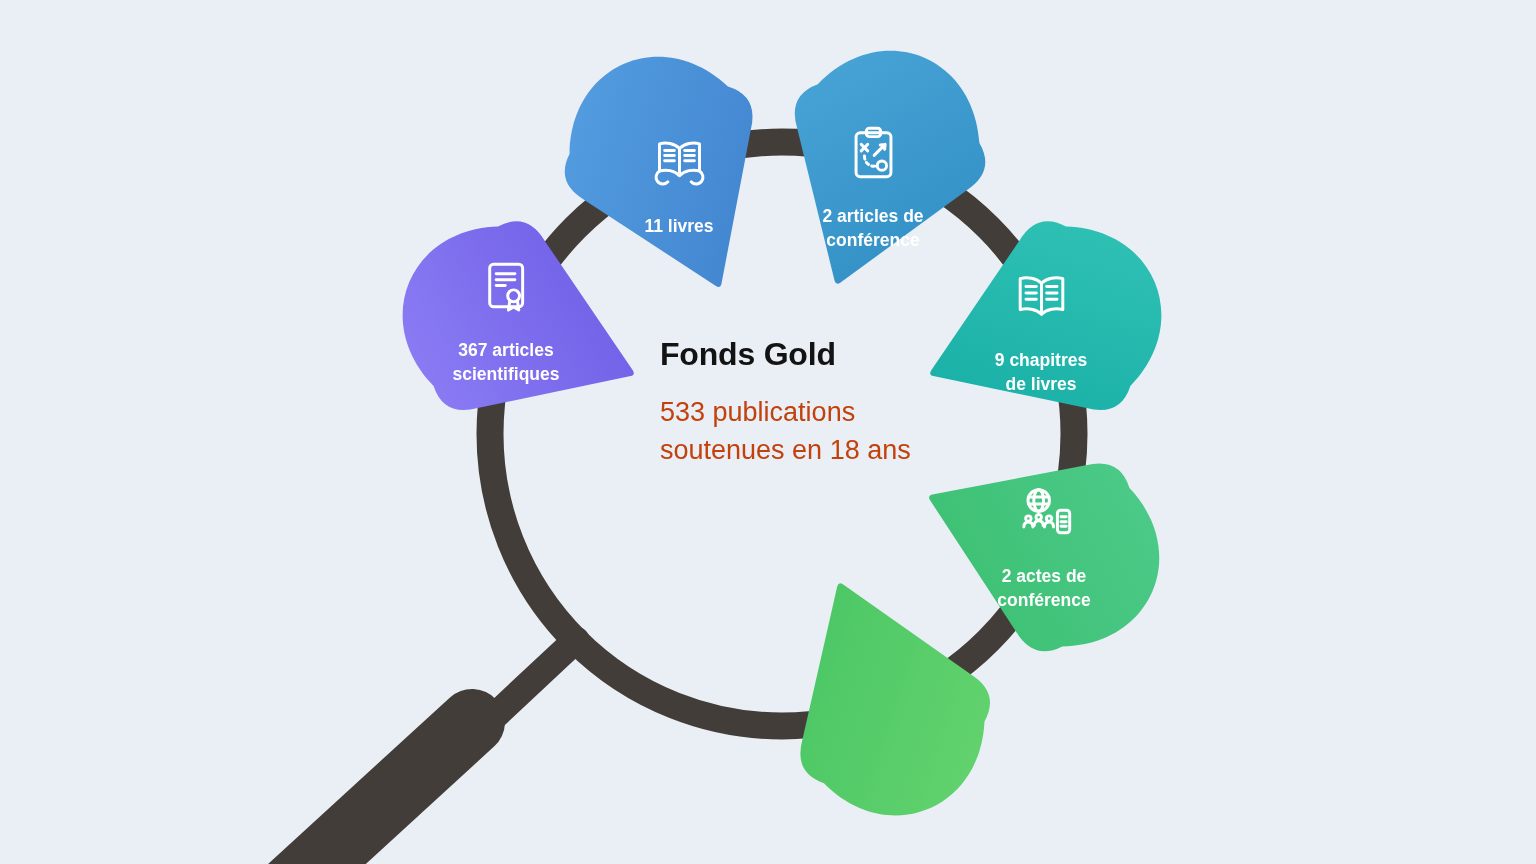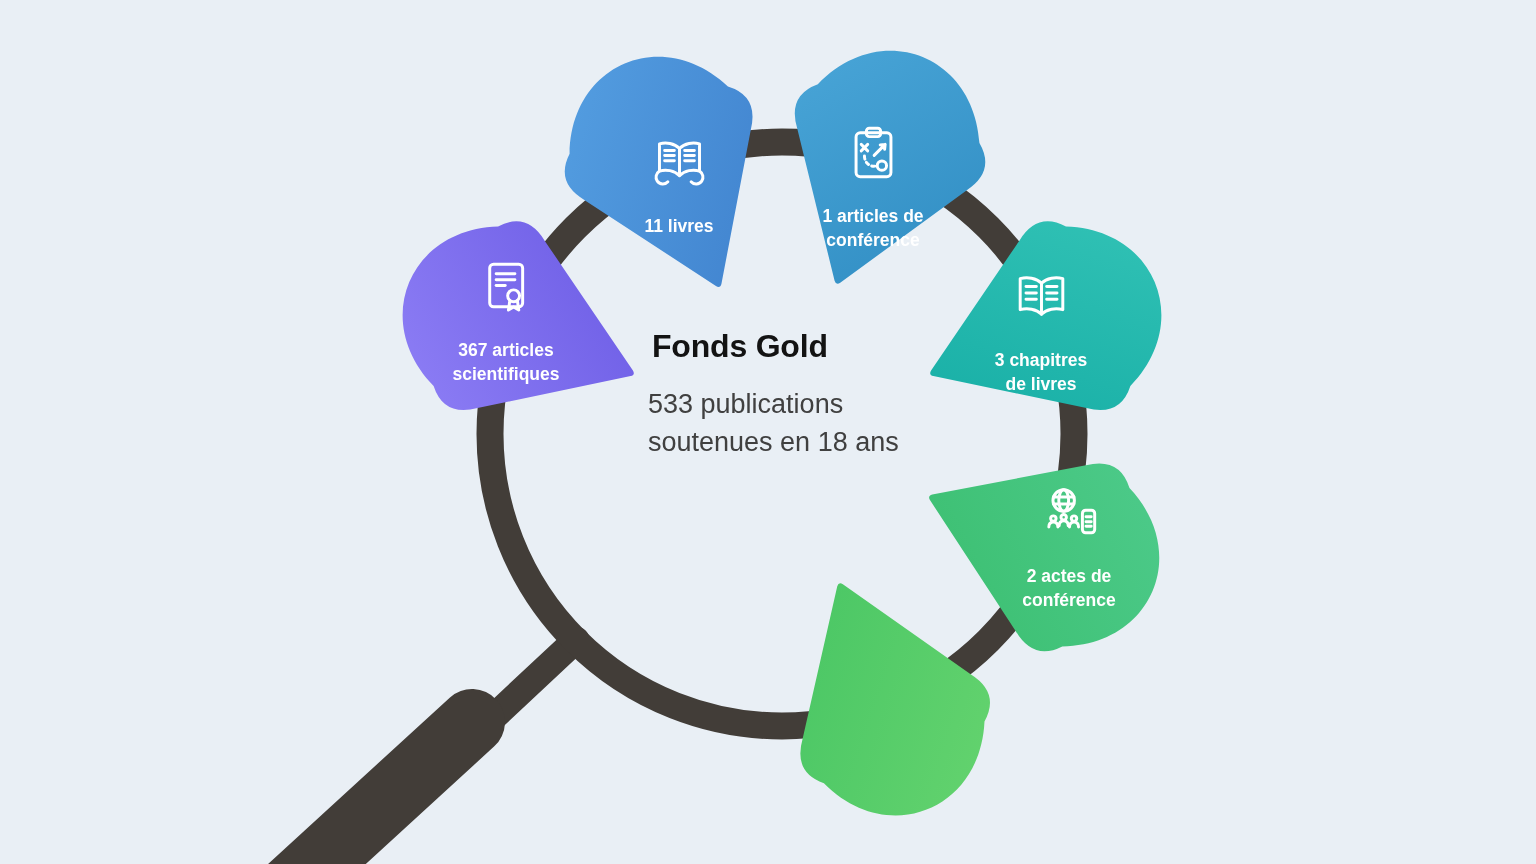--- a/index.html
+++ b/index.html
@@ -8,23 +8,23 @@
     position:relative;
     width:1536px;height:864px;
     background:#e9eff5;
     overflow:hidden;
     font-family:"Liberation Sans",sans-serif;
   }
   svg.bg{position:absolute;left:0;top:0;}
 
   
   .center-text{position:absolute;left:648px;top:320px;z-index:3;}
-  .center-title{margin:4px;font-size:32px;font-weight:700;color:#131313;line-height:1.4;letter-spacing:-.2px;}
+  .center-title{margin:12px;font-size:32px;font-weight:700;color:#131313;line-height:1.4;letter-spacing:-.2px;}
   .center-title span{display:block;}
-  .center-sub{margin:16px 0 0 0;font-size:27px;font-weight:400;color:#404040;line-height:1.42;}
+  .center-sub{margin:16px 0 0 12px;font-size:27px;font-weight:400;color:#c2410c;line-height:1.42;}
   .center-sub span{display:block;}
 
   
   .petal-content{
     position:absolute;z-index:4;
     transform:translate(-50%,-50%);
     display:flex;flex-direction:column;align-items:center;gap:19px;
     width:195px;text-align:center;pointer-events:none;
   }
   .petal-label{color:#ffffff;font-weight:700;font-size:17.5px;line-height:1.36;}
@@ -32,21 +32,21 @@
   .petal-label span:empty{display:none;}
   .icon{width:62px;height:62px;}
   .icon path,.icon rect,.icon circle,.icon ellipse,.icon line{
     fill:none;stroke:#ffffff;stroke-width:2.3;stroke-linecap:round;stroke-linejoin:round;
   }
 
   .pc-articles-scientifiques{left:506px;top:322px;}
   .pc-livres{left:679px;top:186px;}
   .pc-articles-conference{left:873px;top:188px;}
   .pc-chapitres-livres{left:1041px;top:332px;}
-  .pc-actes-conference{left:1069px;top:548px;align-items:center;}
+  .pc-actes-conference{left:1044px;top:548px;align-items:center;}
   .pc-data-papers{left:887px;top:695px;}
 </style>
 </head>
 <body>
 
 <div class="stage">
 
   <svg class="bg" width="1536" height="864" viewBox="0 0 1536 864">
     <defs>
       <path id="petalShape" d="M -3 -4 L -90 -134 Q -111 -162 -86 -183 C -50 -265 50 -265 86 -183 Q 111 -162 90 -134 L 3 -4 Q 0 0 -3 -4 Z"></path>
@@ -131,33 +131,33 @@
   <div class="petal-content pc-articles-conference">
     <svg class="icon" viewBox="0 0 48 48">
       <rect x="10.5" y="7" width="27" height="34" rx="3.2"></rect>
       <rect x="18.5" y="3.5" width="11" height="6.5" rx="2.2"></rect>
       <path d="M14.5 16 L19.5 21 M19.5 16 L14.5 21"></path>
       <circle cx="30.5" cy="32.5" r="3.6"></circle>
       <path d="M17 25 C17 30.5 21.5 33.5 25.3 32.8" stroke-dasharray="2.4 2.7"></path>
       <path d="M24.5 24.5 L33 16 M33 16 L29.2 16.4 M33 16 L32.6 19.8"></path>
     </svg>
     <div class="petal-label">
-      <span>1 articles de</span>
+      <span>2 articles de</span>
       <span>conférence</span>
     </div>
   </div>
 
   <div class="petal-content pc-chapitres-livres">
     <svg class="icon" viewBox="0 0 48 48">
       <path d="M24 12 C20 8 13 7 7.5 8.5 L7.5 32.5 C13 31 20 32 24 36 C28 32 35 31 40.5 32.5 L40.5 8.5 C35 7 28 8 24 12 Z"></path>
       <line x1="24" y1="12" x2="24" y2="36"></line>
       <path d="M12 14.5 H20 M12 19.5 H20 M12 24.5 H20 M28 14.5 H36 M28 19.5 H36 M28 24.5 H36"></path>
     </svg>
     <div class="petal-label">
-      <span>3 chapitres</span>
+      <span>9 chapitres</span>
       <span>de livres</span>
     </div>
   </div>
 
   <div class="petal-content pc-actes-conference">
     <svg class="icon" viewBox="0 0 48 48">
       <circle cx="19.5" cy="13" r="8.3"></circle>
       <ellipse cx="19.5" cy="13" rx="3.8" ry="8.3"></ellipse>
       <line x1="11.6" y1="10.3" x2="27.4" y2="10.3"></line>
       <line x1="11.6" y1="15.7" x2="27.4" y2="15.7"></line>

